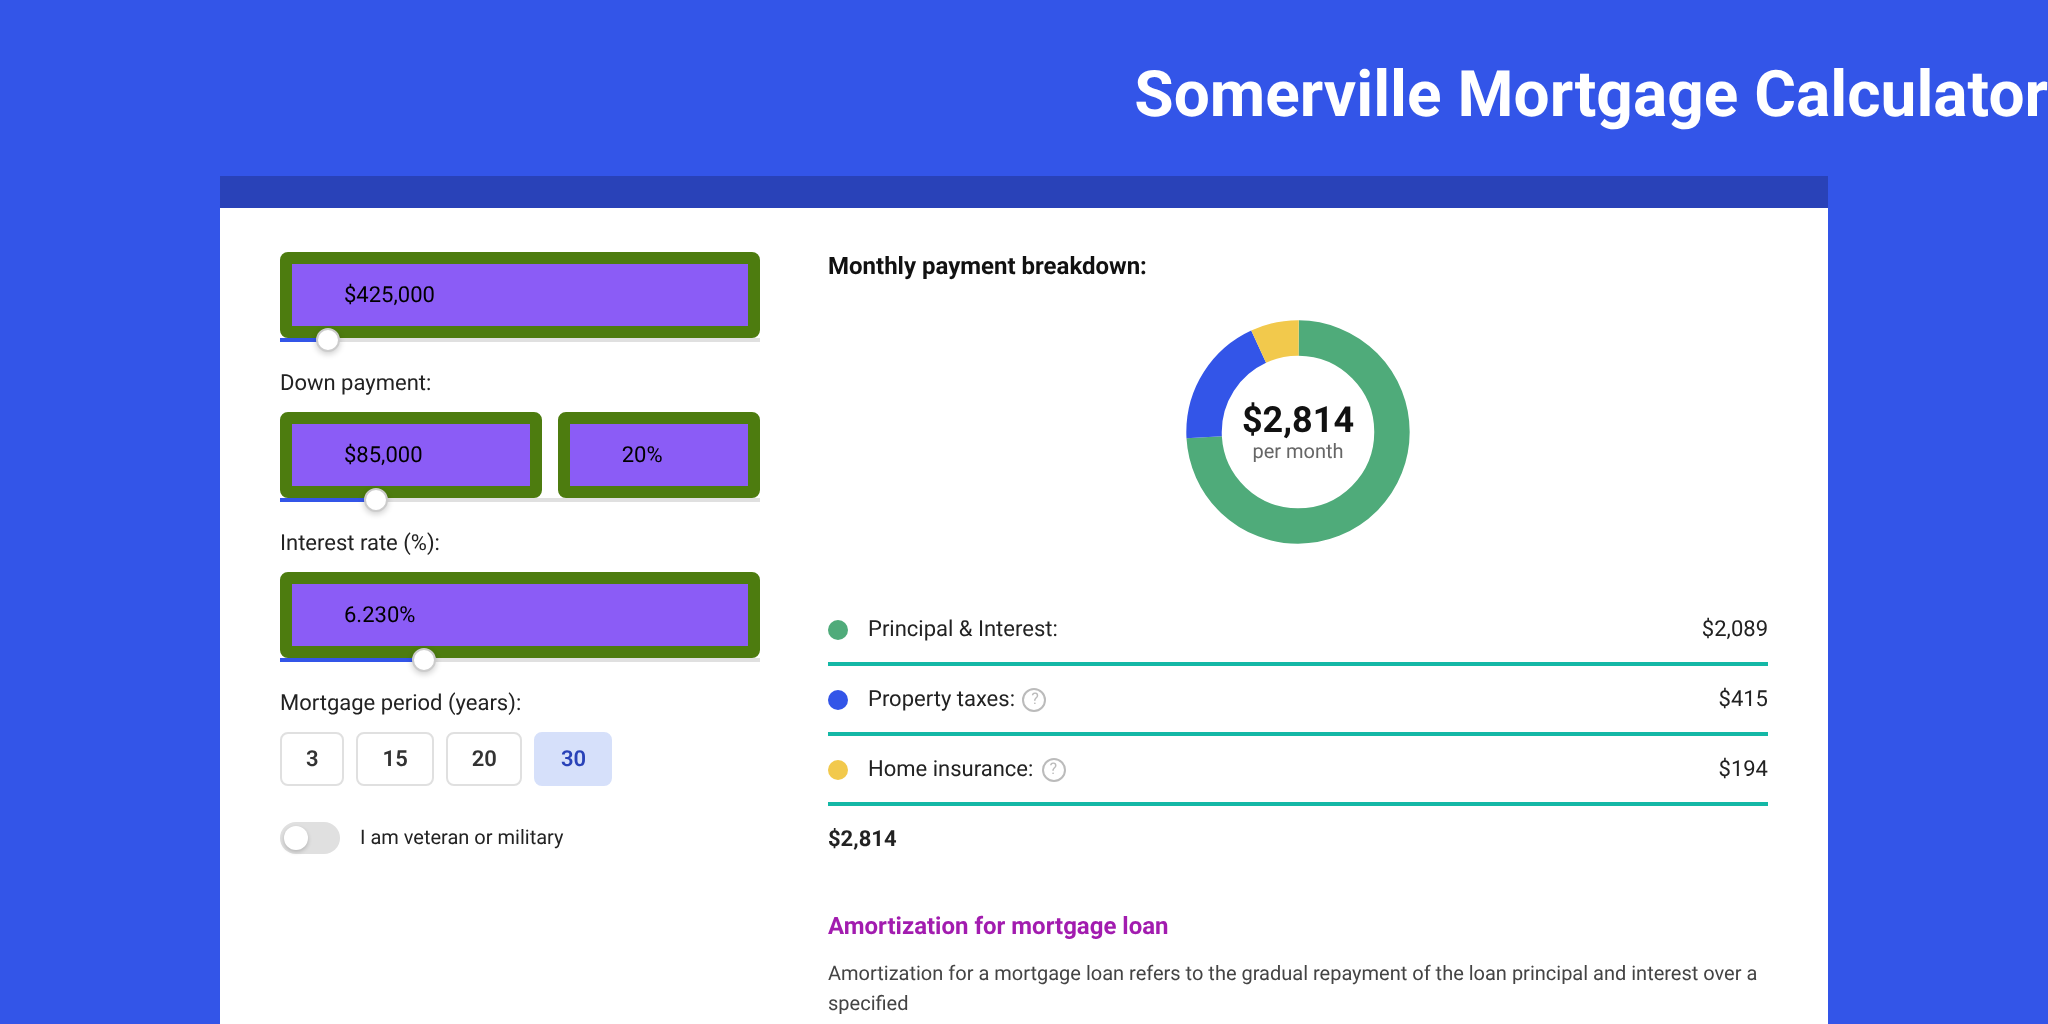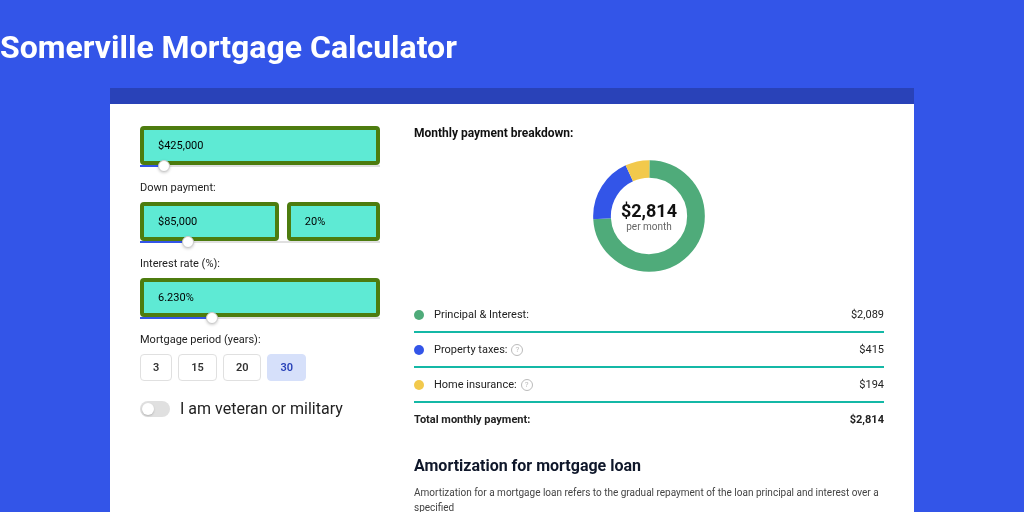--- a/index.html
+++ b/index.html
@@ -1,51 +1,51 @@
 <!DOCTYPE html>
 <html><head>
 <meta charset="utf-8">
 <style>
 *{box-sizing:border-box;margin:0;padding:0;font-family:-apple-system,BlinkMacSystemFont,"Segoe UI",Roboto,Arial,sans-serif}
 body{background:#3355e8;width:1024px;height:512px;overflow:hidden}
-.page-title{text-align:left;color:#fff;font-size:32px;font-weight:700;padding:28px 0 22px}
+.page-title{text-align:right;color:#fff;font-size:32px;font-weight:700;padding:28px 0 22px}
 .dark-band{background:#2942b8;margin:0 110px;padding:16px 0 0}
 .card{background:#fff;margin:0;padding:22px 30px 0;display:flex;gap:34px;height:420px}
 .left{width:240px;flex-shrink:0}
 .right{flex:1}
 .field-label{font-size:11px;color:#222;margin-bottom:8px;display:block}
-.text-input{width:100%;border:4px solid #4d7c0f;border-radius:4px;padding:9px 14px;font-size:11px;background:#5eead4}
+.text-input{width:100%;border:6px solid #4d7c0f;border-radius:4px;padding:9px 26px;font-size:11px;background:#8b5cf6}
 .field{margin-bottom:14px;position:relative}
 .slider-track{height:2px;background:#e0e0e0;position:relative;margin-top:0}
 .slider-fill{height:2px;background:#3355e8;position:absolute;top:0;left:0}
 .slider-thumb{width:12px;height:12px;border-radius:50%;background:#fff;border:1px solid #ccc;box-shadow:0 1px 3px rgba(0,0,0,.2);position:absolute;top:-5px;transform:translateX(-50%)}
 .row{display:flex;gap:8px}
 .row .text-input:first-child{flex:1.8}
 .row .text-input:last-child{flex:1}
 .period-buttons{display:flex;gap:6px}
 .period-btn{border:1px solid #e0e0e0;background:#fff;border-radius:4px;padding:6px 12px;font-size:11px;cursor:pointer;font-weight:600;color:#333}
 .period-btn.active{background:#d6e0fa;border-color:#d6e0fa;color:#2942b8}
 .toggle-row{display:flex;align-items:center;gap:10px;margin-top:18px}
 .toggle{width:30px;height:16px;background:#e0e0e0;border-radius:10px;position:relative;cursor:pointer}
 .toggle-knob{width:12px;height:12px;background:#fff;border-radius:50%;position:absolute;top:2px;left:2px;box-shadow:0 1px 2px rgba(0,0,0,.2)}
-.toggle-label{font-size:16px;color:#222}
+.toggle-label{font-size:10px;color:#222}
 .section-title{font-size:12px;font-weight:700;color:#111;margin-bottom:14px}
 .donut-wrap{display:flex;justify-content:center;margin:8px 0 20px;position:relative}
 .donut{width:124px;height:124px}
 .donut-center{position:absolute;top:50%;left:50%;transform:translate(-50%,-50%);text-align:center}
 .donut-amount{font-size:18px;font-weight:700;color:#111}
 .donut-sub{font-size:10px;color:#666}
 .legend-row{display:flex;align-items:center;padding:10px 0;border-bottom:2px solid #14b8a6}
 .legend-row.total{border-bottom:none;font-weight:700}
 .dot{width:10px;height:10px;border-radius:50%;margin-right:10px;flex-shrink:0}
 .legend-label{font-size:11px;color:#222;flex:1;display:flex;align-items:center;gap:4px}
 .legend-val{font-size:11px;color:#222}
 .info{width:12px;height:12px;border:1px solid #bbb;border-radius:50%;display:inline-flex;align-items:center;justify-content:center;font-size:8px;color:#bbb}
 .amort{margin-top:20px}
-.amort-title{font-size:16px;font-weight:700;color:#0f172a;margin-bottom:10px}
+.amort-title{font-size:12px;font-weight:700;color:#a21caf;margin-bottom:10px}
 .amort-text{font-size:10px;color:#444;line-height:1.5}
 </style>
 </head>
 <body>
 
 <h1 class="page-title">Somerville Mortgage Calculator</h1>
 <div class="dark-band">
 <div class="card">
 
 <div class="left">
@@ -129,21 +129,20 @@
 </div>
 <div class="legend-row">
 <span class="dot" style="background:#f2c94c"></span>
 <span class="legend-label">
             <span>Home insurance:</span>
             <span class="info">?</span>
           </span>
 <span class="legend-val">$194</span>
 </div>
 <div class="legend-row total">
-<span class="legend-label" style="margin-left:0">Total monthly payment:</span>
 <span class="legend-val">$2,814</span>
 </div>
 
 <div class="amort">
 <div class="amort-title">Amortization for mortgage loan</div>
 <div class="amort-text">Amortization for a mortgage loan refers to the gradual repayment of the loan principal and interest over a specified</div>
 </div>
 
 </div>
 

